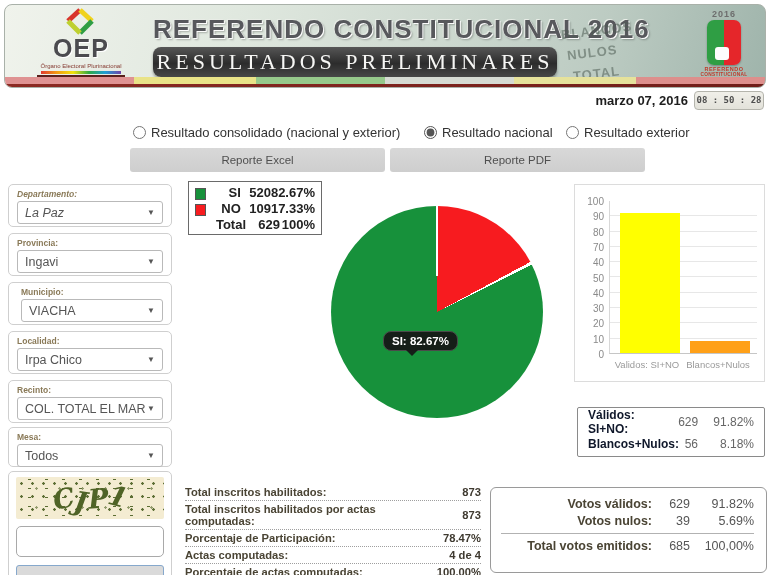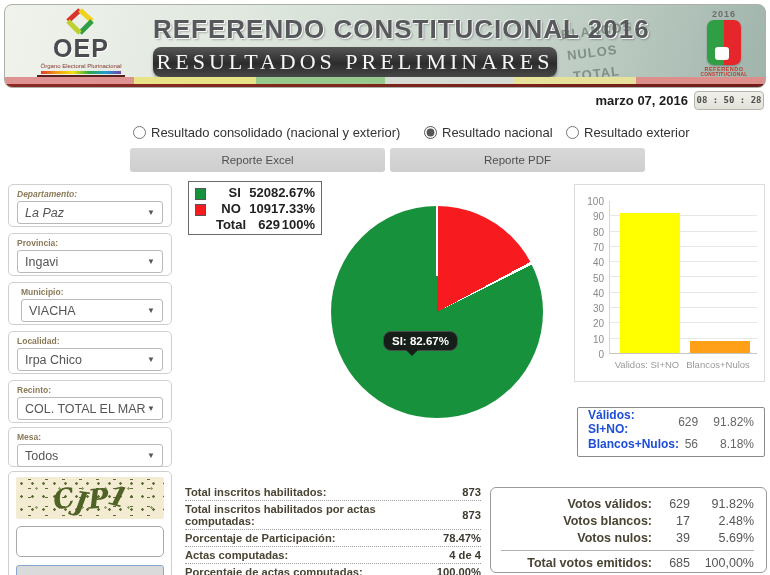--- a/index.html
+++ b/index.html
@@ -117,21 +117,21 @@
     background:repeating-linear-gradient(to top, transparent 0 14.3px, #e7e7e7 14.3px 15.3px); }
   .bar { position:absolute; bottom:0; width:60px; background:#ffff00; }
   .bar-0 { left:10px; } .bar-1 { left:80px; }
   .xlab { position:absolute; top:174px; width:84px; text-align:center; font-size:9.5px; color:#9a9a9a; }
   .xl-0 { left:30px; } .xl-1 { left:101px; }
 
   
   .validcard { position:absolute; left:577px; top:407px; width:188px; height:50px; background:#fff;
     border:1px solid #8a8a8a; border-radius:2px; padding:3px 10px; }
   .validcard .vrow { display:flex; align-items:center; height:22px; font-size:12px; }
-  .validcard .vlab { font-weight:bold; color:#1d4ed8; }
+  .validcard .vlab { font-weight:bold; color:#0f172a; }
   .validcard .vval { flex:1; text-align:right; color:#666; }
   .validcard .vpct { width:56px; text-align:right; color:#666; }
 
   
   .stats { position:absolute; left:185px; top:484px; width:296px; font-size:11.2px; }
   .stats .srow { display:flex; align-items:center; padding:2px 0; border-bottom:1px dotted #9f9f9f; }
   .stats .slab { flex:1; font-weight:bold; color:#4a4434; line-height:12px; padding-right:8px; }
   .stats .sval { width:62px; text-align:right; font-weight:bold; color:#3f3a30; }
 
   
@@ -337,25 +337,20 @@
     </div>
   </div>
 
   <div class="votescard">
     <div class="wrow">
       <span class="wlab">Votos válidos:</span>
       <span class="wval">629</span>
       <span class="wpct">91.82%</span>
     </div>
     <div class="wrow">
-      <span class="wlab">Votos blancos:</span>
-      <span class="wval">17</span>
-      <span class="wpct">2.48%</span>
-    </div>
-    <div class="wrow">
       <span class="wlab">Votos nulos:</span>
       <span class="wval">39</span>
       <span class="wpct">5.69%</span>
     </div>
     <div class="wrow wtotal">
       <span class="wlab">Total votos emitidos:</span>
       <span class="wval">685</span>
       <span class="wpct">100,00%</span>
     </div>
   </div>

